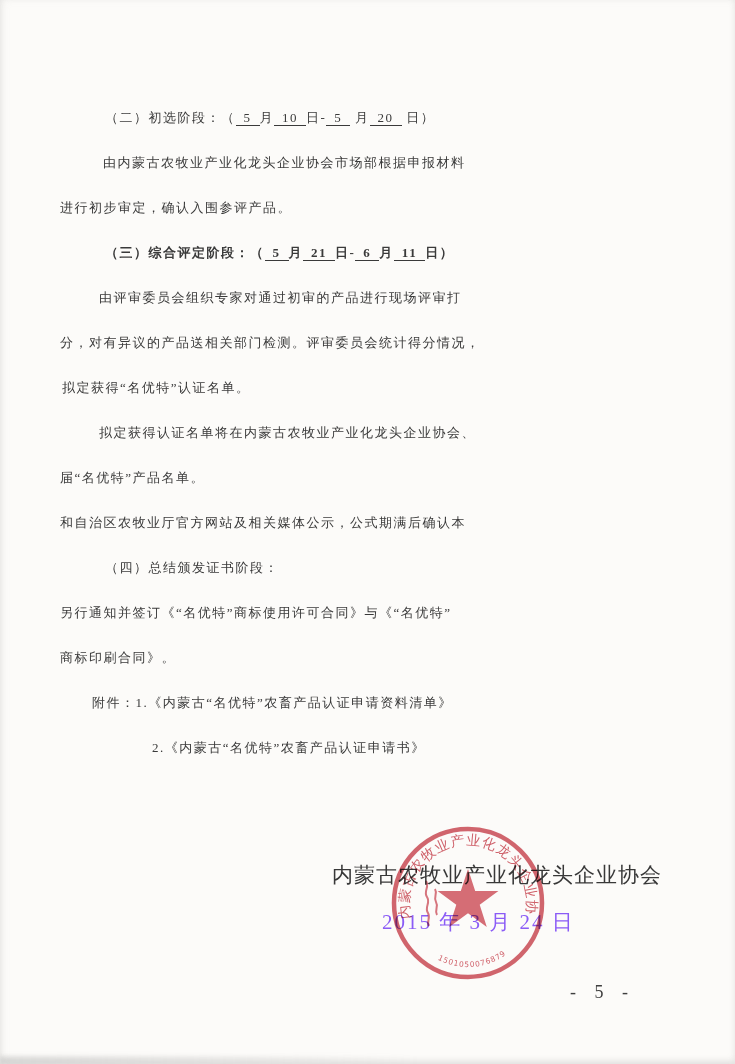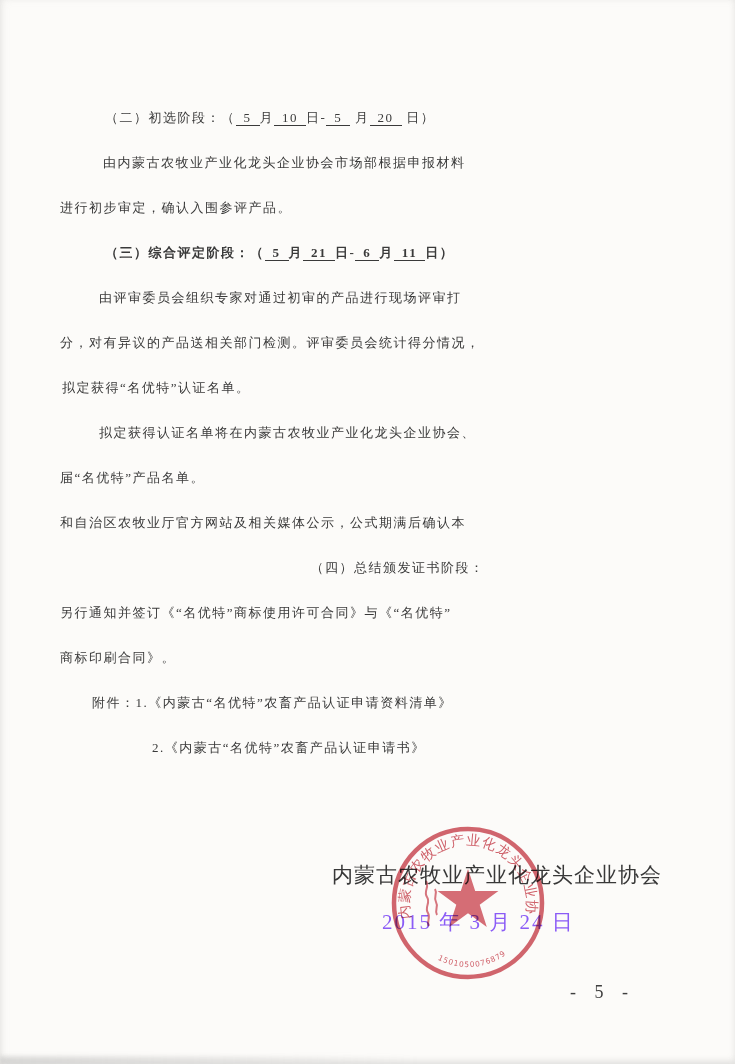--- a/index.html
+++ b/index.html
@@ -49,21 +49,21 @@
       <div class="line" style="padding-left: 45px;"><span>（二）初选阶段：（</span><span class="useg">5</span><span>月</span><span class="useg">10</span><span>日-</span><span class="useg">5</span><span> 月</span><span class="useg">20</span><span> 日）</span></div>
       <div class="line" style="padding-left: 43px;"><span>由内蒙古农牧业产业化龙头企业协会市场部根据申报材料</span></div>
       <div class="line" style="padding-left: 0px;"><span>进行初步审定，确认入围参评产品。</span></div>
       <div class="line" style="padding-left: 45px; font-weight: bold;"><span>（三）综合评定阶段：（</span><span class="useg">5</span><span>月</span><span class="useg">21</span><span>日-</span><span class="useg">6</span><span>月</span><span class="useg">11</span><span>日）</span></div>
       <div class="line" style="padding-left: 39px;"><span>由评审委员会组织专家对通过初审的产品进行现场评审打</span></div>
       <div class="line" style="padding-left: 0px;"><span>分，对有异议的产品送相关部门检测。评审委员会统计得分情况，</span></div>
       <div class="line" style="padding-left: 2px;"><span>拟定获得“名优特”认证名单。</span></div>
       <div class="line" style="padding-left: 39px;"><span>拟定获得认证名单将在内蒙古农牧业产业化龙头企业协会、</span></div>
       <div class="line" style="padding-left: 0px;"><span>届“名优特”产品名单。</span></div>
       <div class="line" style="padding-left: 0px;"><span>和自治区农牧业厅官方网站及相关媒体公示，公式期满后确认本</span></div>
-      <div class="line" style="padding-left: 45px; text-align: center;"><span>（四）总结颁发证书阶段：</span></div>
+      <div class="line" style="padding-left: 45px;"><span>（四）总结颁发证书阶段：</span></div>
       <div class="line" style="padding-left: 0px;"><span>另行通知并签订《“名优特”商标使用许可合同》与《“名优特”</span></div>
       <div class="line" style="padding-left: 0px;"><span>商标印刷合同》。</span></div>
       <div class="line" style="padding-left: 32px;"><span>附件：1.《内蒙古“名优特”农畜产品认证申请资料清单》</span></div>
       <div class="line" style="padding-left: 92px;"><span>2.《内蒙古“名优特”农畜产品认证申请书》</span></div>
     </div>
 
   <div class="sig-org">内蒙古农牧业产业化龙头企业协会</div>
 
   <div class="sig-date">2015 年 3 月 24 日</div>
 

